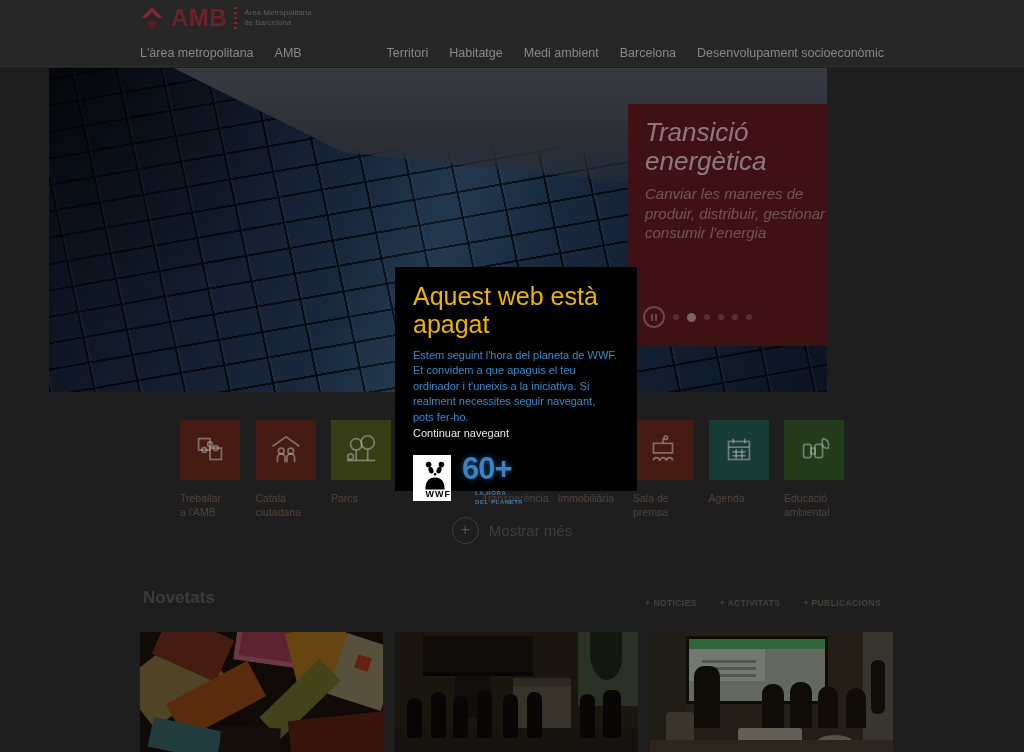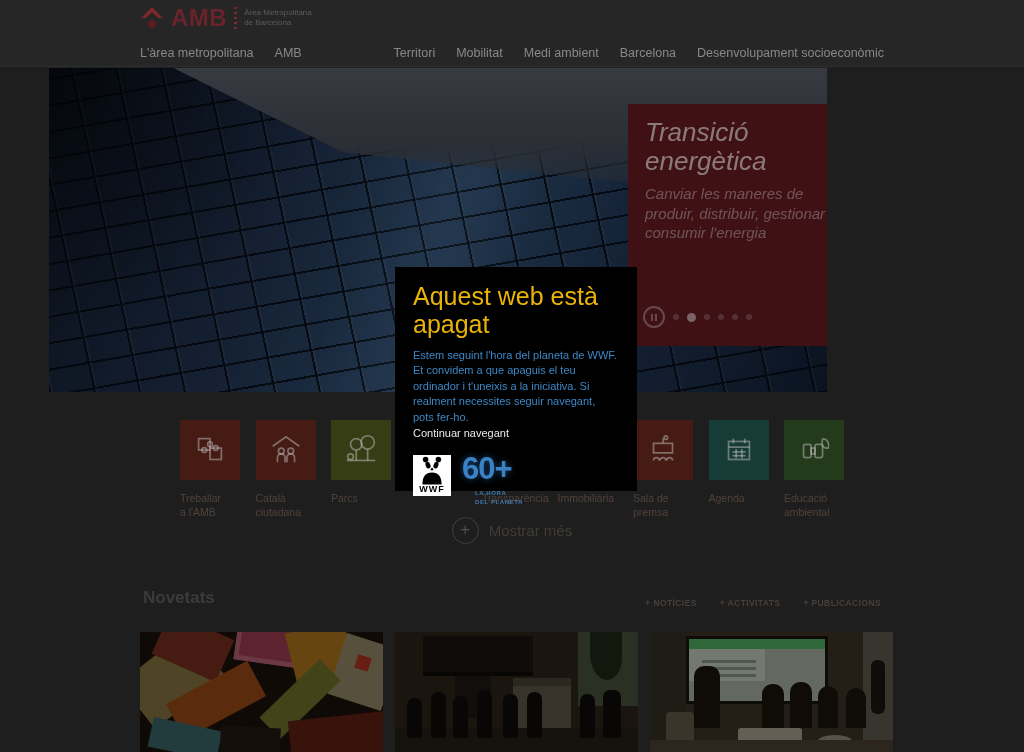--- a/index.html
+++ b/index.html
@@ -111,22 +111,22 @@
   .ph3 .t-floor{left:0;bottom:0;width:100%;height:12px;background:#3b332a;}
 
   
   .dim{position:absolute;inset:0;background:rgba(0,0,0,.25);z-index:40;pointer-events:none;}
   .modal{position:absolute;left:395px;top:267px;width:242px;height:224px;background:#000;
       z-index:60;padding:16px 18px;box-sizing:border-box;}
   .m-title{font-size:25px;color:#eab308;line-height:1.1;font-weight:400;}
   .m-body{margin-top:10px;font-size:11px;line-height:1.4;color:#3c88c6;}
   .m-link{margin-top:2px;font-size:11px;color:#e9e9e9;cursor:pointer;}
   .m-logos{margin-top:16px;display:flex;align-items:flex-start;gap:11px;}
-  .wwf-box{width:38px;height:41px;background:#fff;display:flex;flex-direction:column;
-      align-items:center;justify-content:flex-end;padding-bottom:2px;box-sizing:border-box;}
+  .wwf-box{width:38px;height:46px;background:#fff;display:flex;flex-direction:column;
+      align-items:flex-end;justify-content:flex-end;padding-bottom:2px;box-sizing:border-box;}
   .wwf-txt{font-size:9px;font-weight:800;color:#000;letter-spacing:1px;line-height:1;}
   .sixty{display:flex;flex-direction:column;}
   .sixty-num{font-size:31px;font-weight:800;color:#3b82c4;line-height:.9;letter-spacing:-1px;
       text-shadow:0 0 6px rgba(30,90,150,.8);}
   .sixty-cap{margin-top:6px;margin-left:13px;font-size:6px;font-weight:700;color:#3f7ab0;
       letter-spacing:.6px;line-height:1.5;}
 </style>
 </head>
 <body>
 
@@ -176,21 +176,21 @@
         <span class="sep">|</span>
         <span class="caret">▾</span>
       </span>
     </div>
   </div>
 
   <div class="navbar">
     <span class="nav-item">L'àrea metropolitana</span>
     <span class="nav-item">AMB</span>
     <span class="nav-item push">Territori</span>
-    <span class="nav-item">Mobilitat</span>
+    <span class="nav-item">Habitatge</span>
     <span class="nav-item">Medi ambient</span>
     <span class="nav-item">Barcelona</span>
     <span class="nav-item">Desenvolupament socioeconòmic</span>
   </div>
 
   <div class="hero">
     <div class="hero-sky"></div>
     <div class="slide-box">
       <div class="slide-title">Transició energètica</div>
       <div class="slide-sub">Canviar les maneres de produir, distribuir, gestionar i consumir l'energia</div>

